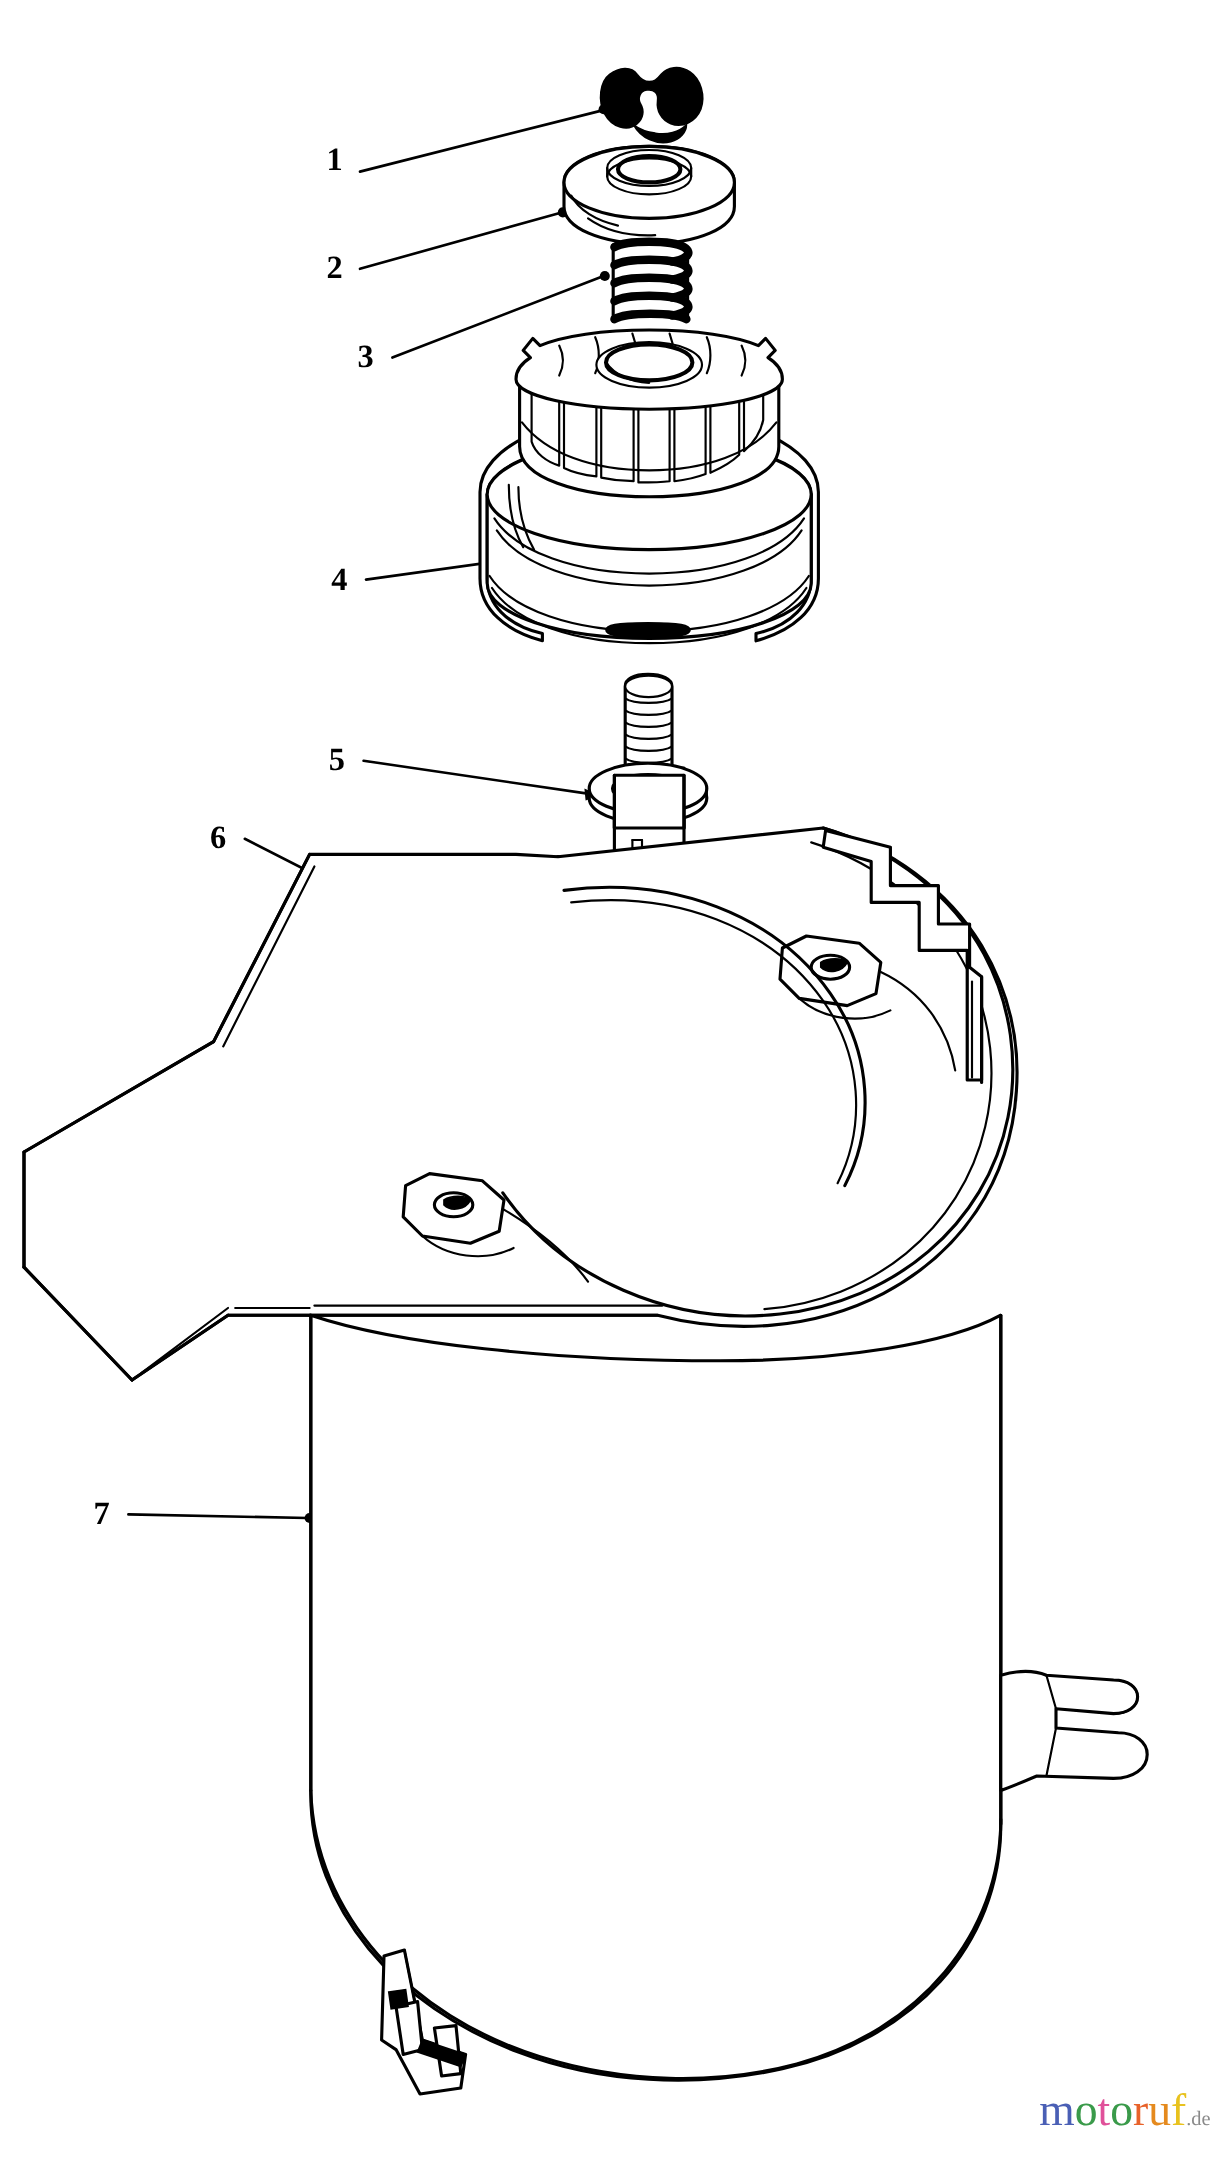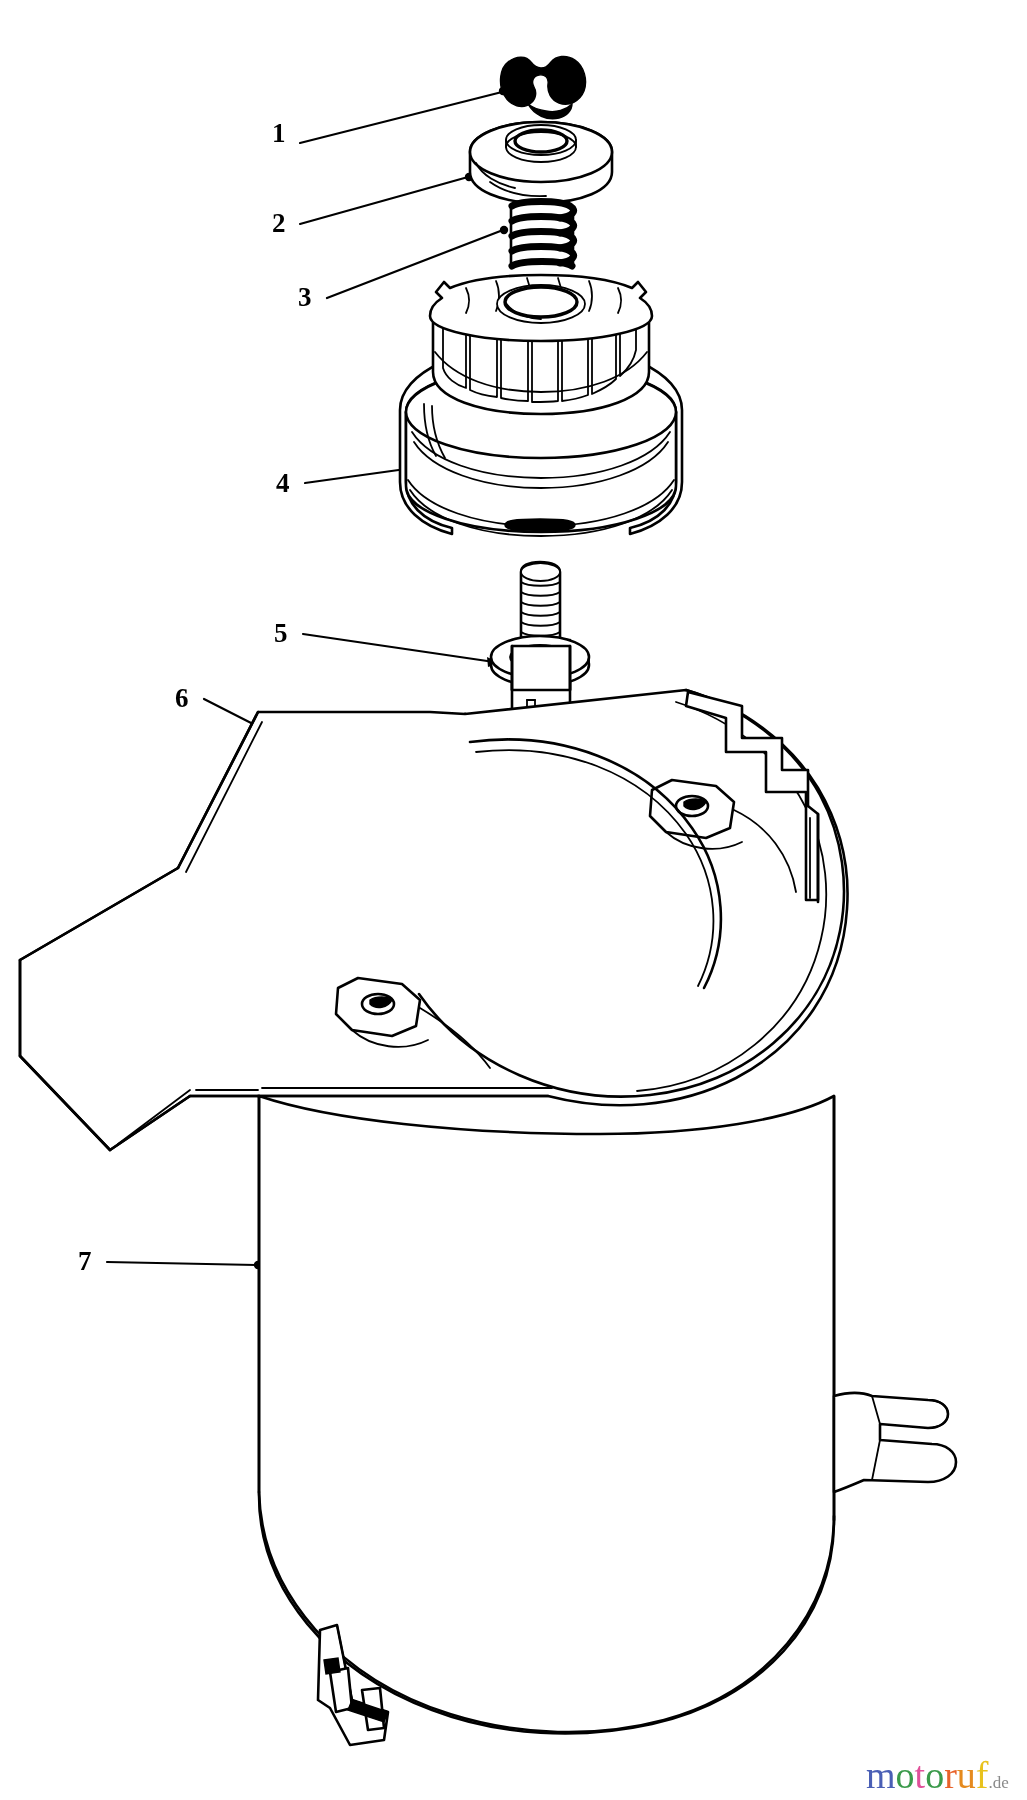--- a/index.html
+++ b/index.html
@@ -42,21 +42,20 @@
   
   #watermark {
     position: absolute;
     left: 866px;
     top: 1740px;
     font-family: "Liberation Serif", serif;
     font-size: 38px;
     line-height: 1;
     white-space: nowrap;
     user-select: none;
-    margin-top: 16px;
   }
   #watermark .wm-char { display: inline-block; }
   #watermark .wm-suffix {
     font-size: 17px;
     vertical-align: baseline;
   }
 </style>
 </head>
 <body>
 

